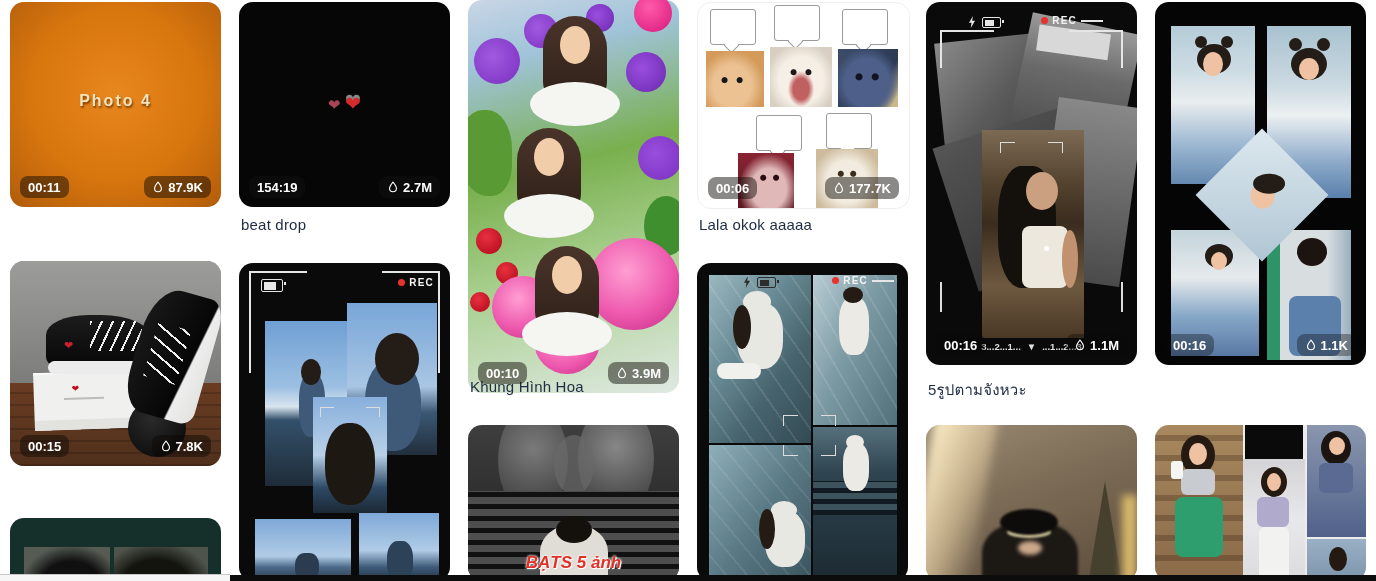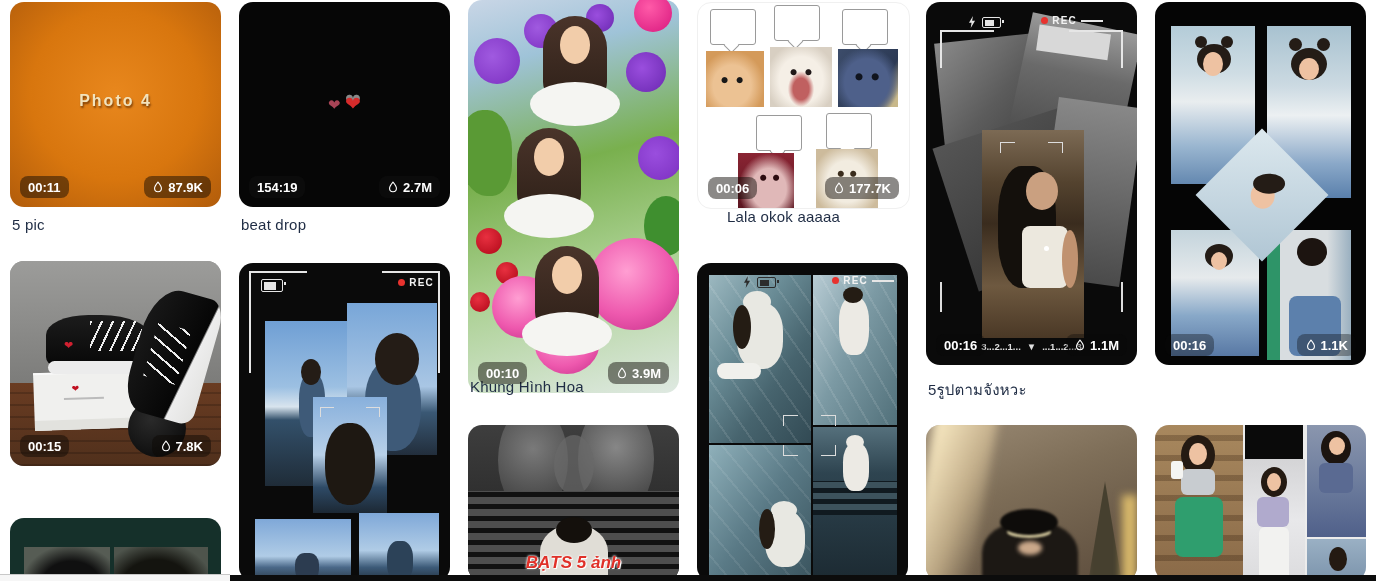--- a/index.html
+++ b/index.html
@@ -57,21 +57,20 @@
       </div>
     <div class="badge uses">
       <span class="flame">
           <svg width="12" height="12" viewBox="0 0 14 14">
             <path d="M7 1.2C7 1.2 3 5.8 3 8.6a4 4 0 0 0 8 0C11 5.8 7 1.2 7 1.2Z" fill="none" stroke="#fff" stroke-width="1.3" stroke-linejoin="round"></path>
           </svg>
         </span>
       <span>87.9K</span>
     </div>
   </div>
-  <div class="title" style="left:12px;top:216px;">5 pic</div>
 
   <div class="card" style="left:10px;top:261px;height:205px;background:#8c8c8a;">
     <div class="ph" style="left:0;top:0;width:211px;height:122px;background:linear-gradient(180deg,#9c9c9a 0%,#8e8e8c 45%,#7c7c7a 100%);"></div>
     <div class="ph" style="left:0;top:122px;width:211px;height:83px;background:repeating-linear-gradient(0deg,rgba(0,0,0,.18) 0 2px,transparent 2px 12px),linear-gradient(180deg,#6a3c22,#50301c);"></div>
     <div class="ph" style="left:24px;top:110px;width:122px;height:58px;background:#f0f0ee;transform:rotate(-2deg);box-shadow:inset 0 -10px 0 #e2e2de,inset 0 2px 0 #fafafa;">
       <span style="position:absolute;left:38px;top:12px;color:#c01020;font-size:9px;">❤</span>
       <div style="position:absolute;left:30px;top:26px;width:40px;height:2px;background:#bbb;"></div>
     </div>
     <div class="ph" style="left:118px;top:138px;width:58px;height:58px;border-radius:50%;background:radial-gradient(circle at 40% 35%,#2a2a2a,#050505);"></div>
     <div class="ph" style="left:36px;top:54px;width:106px;height:50px;background:linear-gradient(180deg,#1c1c1c,#080808);border-radius:40% 48% 8px 8px;">
@@ -221,21 +220,21 @@
       </div>
     <div class="badge uses">
       <span class="flame">
           <svg width="12" height="12" viewBox="0 0 14 14">
             <path d="M7 1.2C7 1.2 3 5.8 3 8.6a4 4 0 0 0 8 0C11 5.8 7 1.2 7 1.2Z" fill="none" stroke="#fff" stroke-width="1.3" stroke-linejoin="round"></path>
           </svg>
         </span>
       <span>177.7K</span>
     </div>
   </div>
-  <div class="title" style="left:699px;top:208px;margin-left:28px;">Lala okok aaaaa</div>
+  <div class="title" style="left:699px;top:216px;">Lala okok aaaaa</div>
 
   <div class="card" style="left:697px;top:263px;height:318px;background:#0a0a0a;">
     <div class="ph" style="left:12px;top:12px;width:102px;height:168px;background:repeating-linear-gradient(55deg,rgba(255,255,255,.10) 0 2px,transparent 2px 18px),linear-gradient(125deg,#9cb8c0 0%,#6a8c96 35%,#47646e 65%,#324a54 100%);">
       <div class="blob" style="left:28px;top:28px;width:46px;height:66px;background:#e8e8e2;border-radius:42%;"></div>
       <div class="blob" style="left:34px;top:16px;width:28px;height:22px;background:#e8e8e2;"></div>
       <div class="blob" style="left:24px;top:30px;width:18px;height:44px;background:#241c14;"></div>
       <div class="blob" style="left:8px;top:88px;width:44px;height:16px;background:#f0f0ec;border-radius:8px;"></div>
     </div>
     <div class="ph" style="left:116px;top:12px;width:84px;height:150px;background:repeating-linear-gradient(60deg,rgba(255,255,255,.10) 0 2px,transparent 2px 16px),linear-gradient(115deg,#b8ccd4 0%,#7c9aa4 45%,#51707a 100%);">
       <div class="blob" style="left:26px;top:22px;width:30px;height:58px;background:#eceae4;border-radius:40%;"></div>

